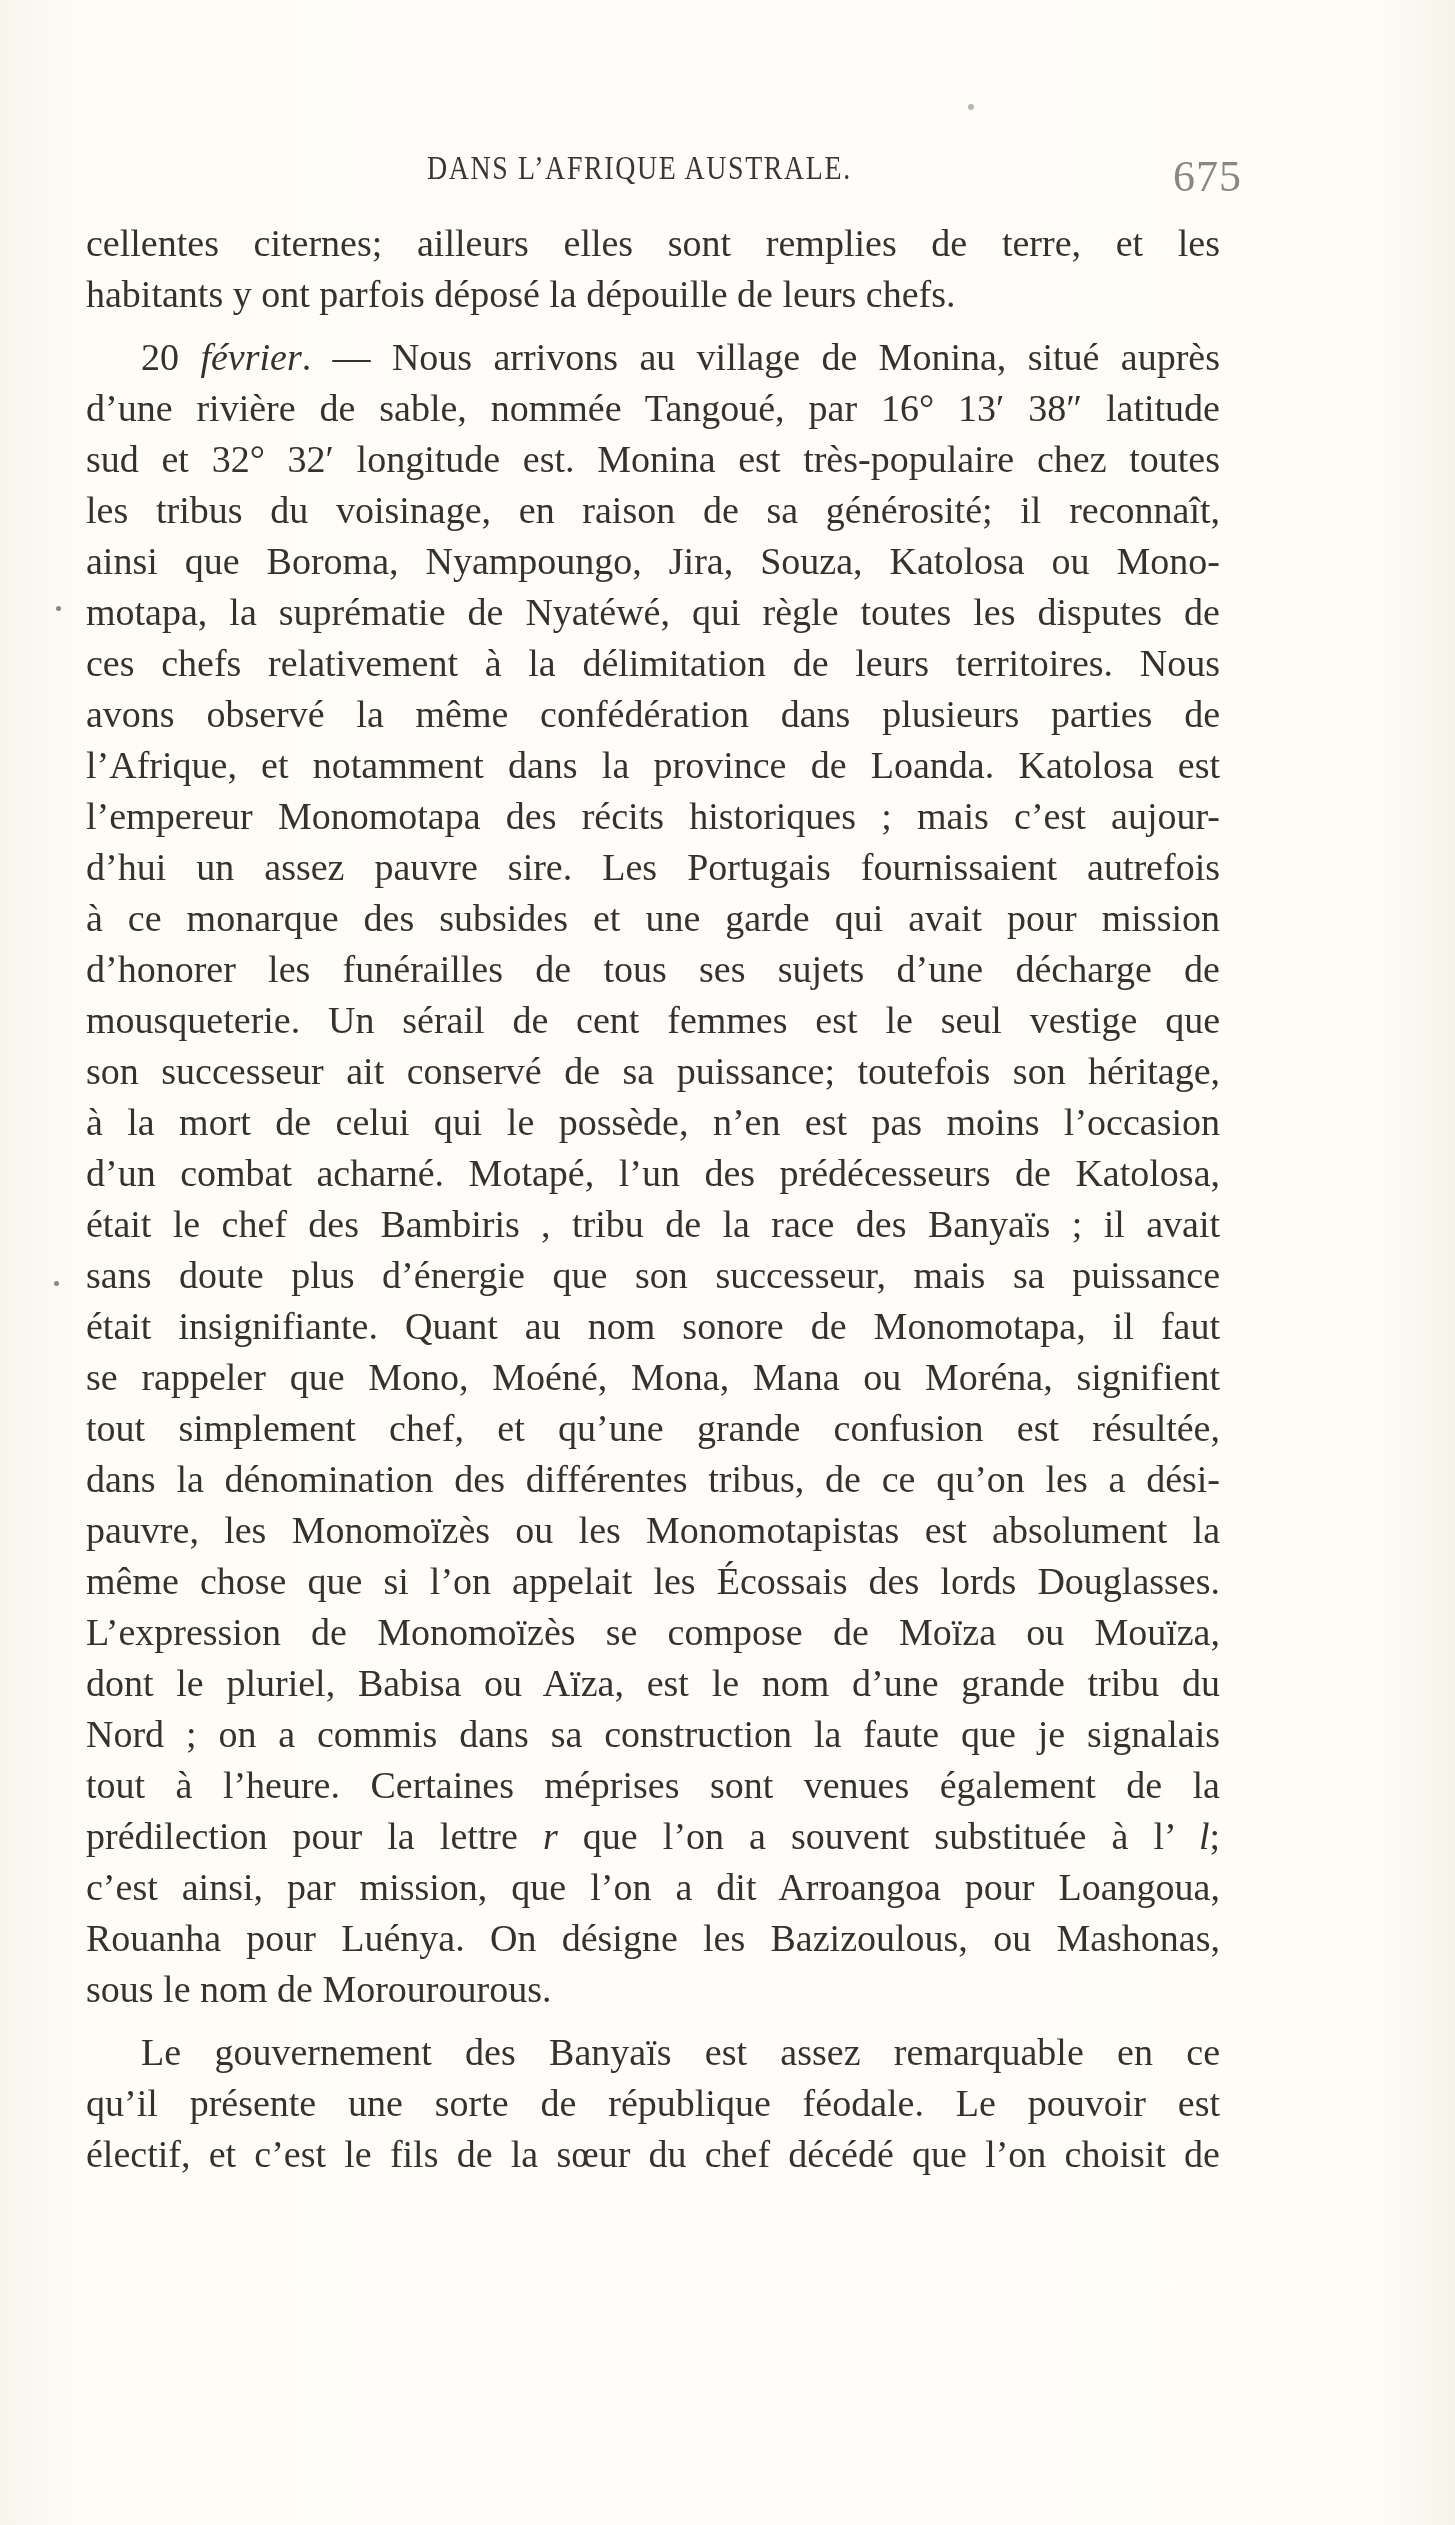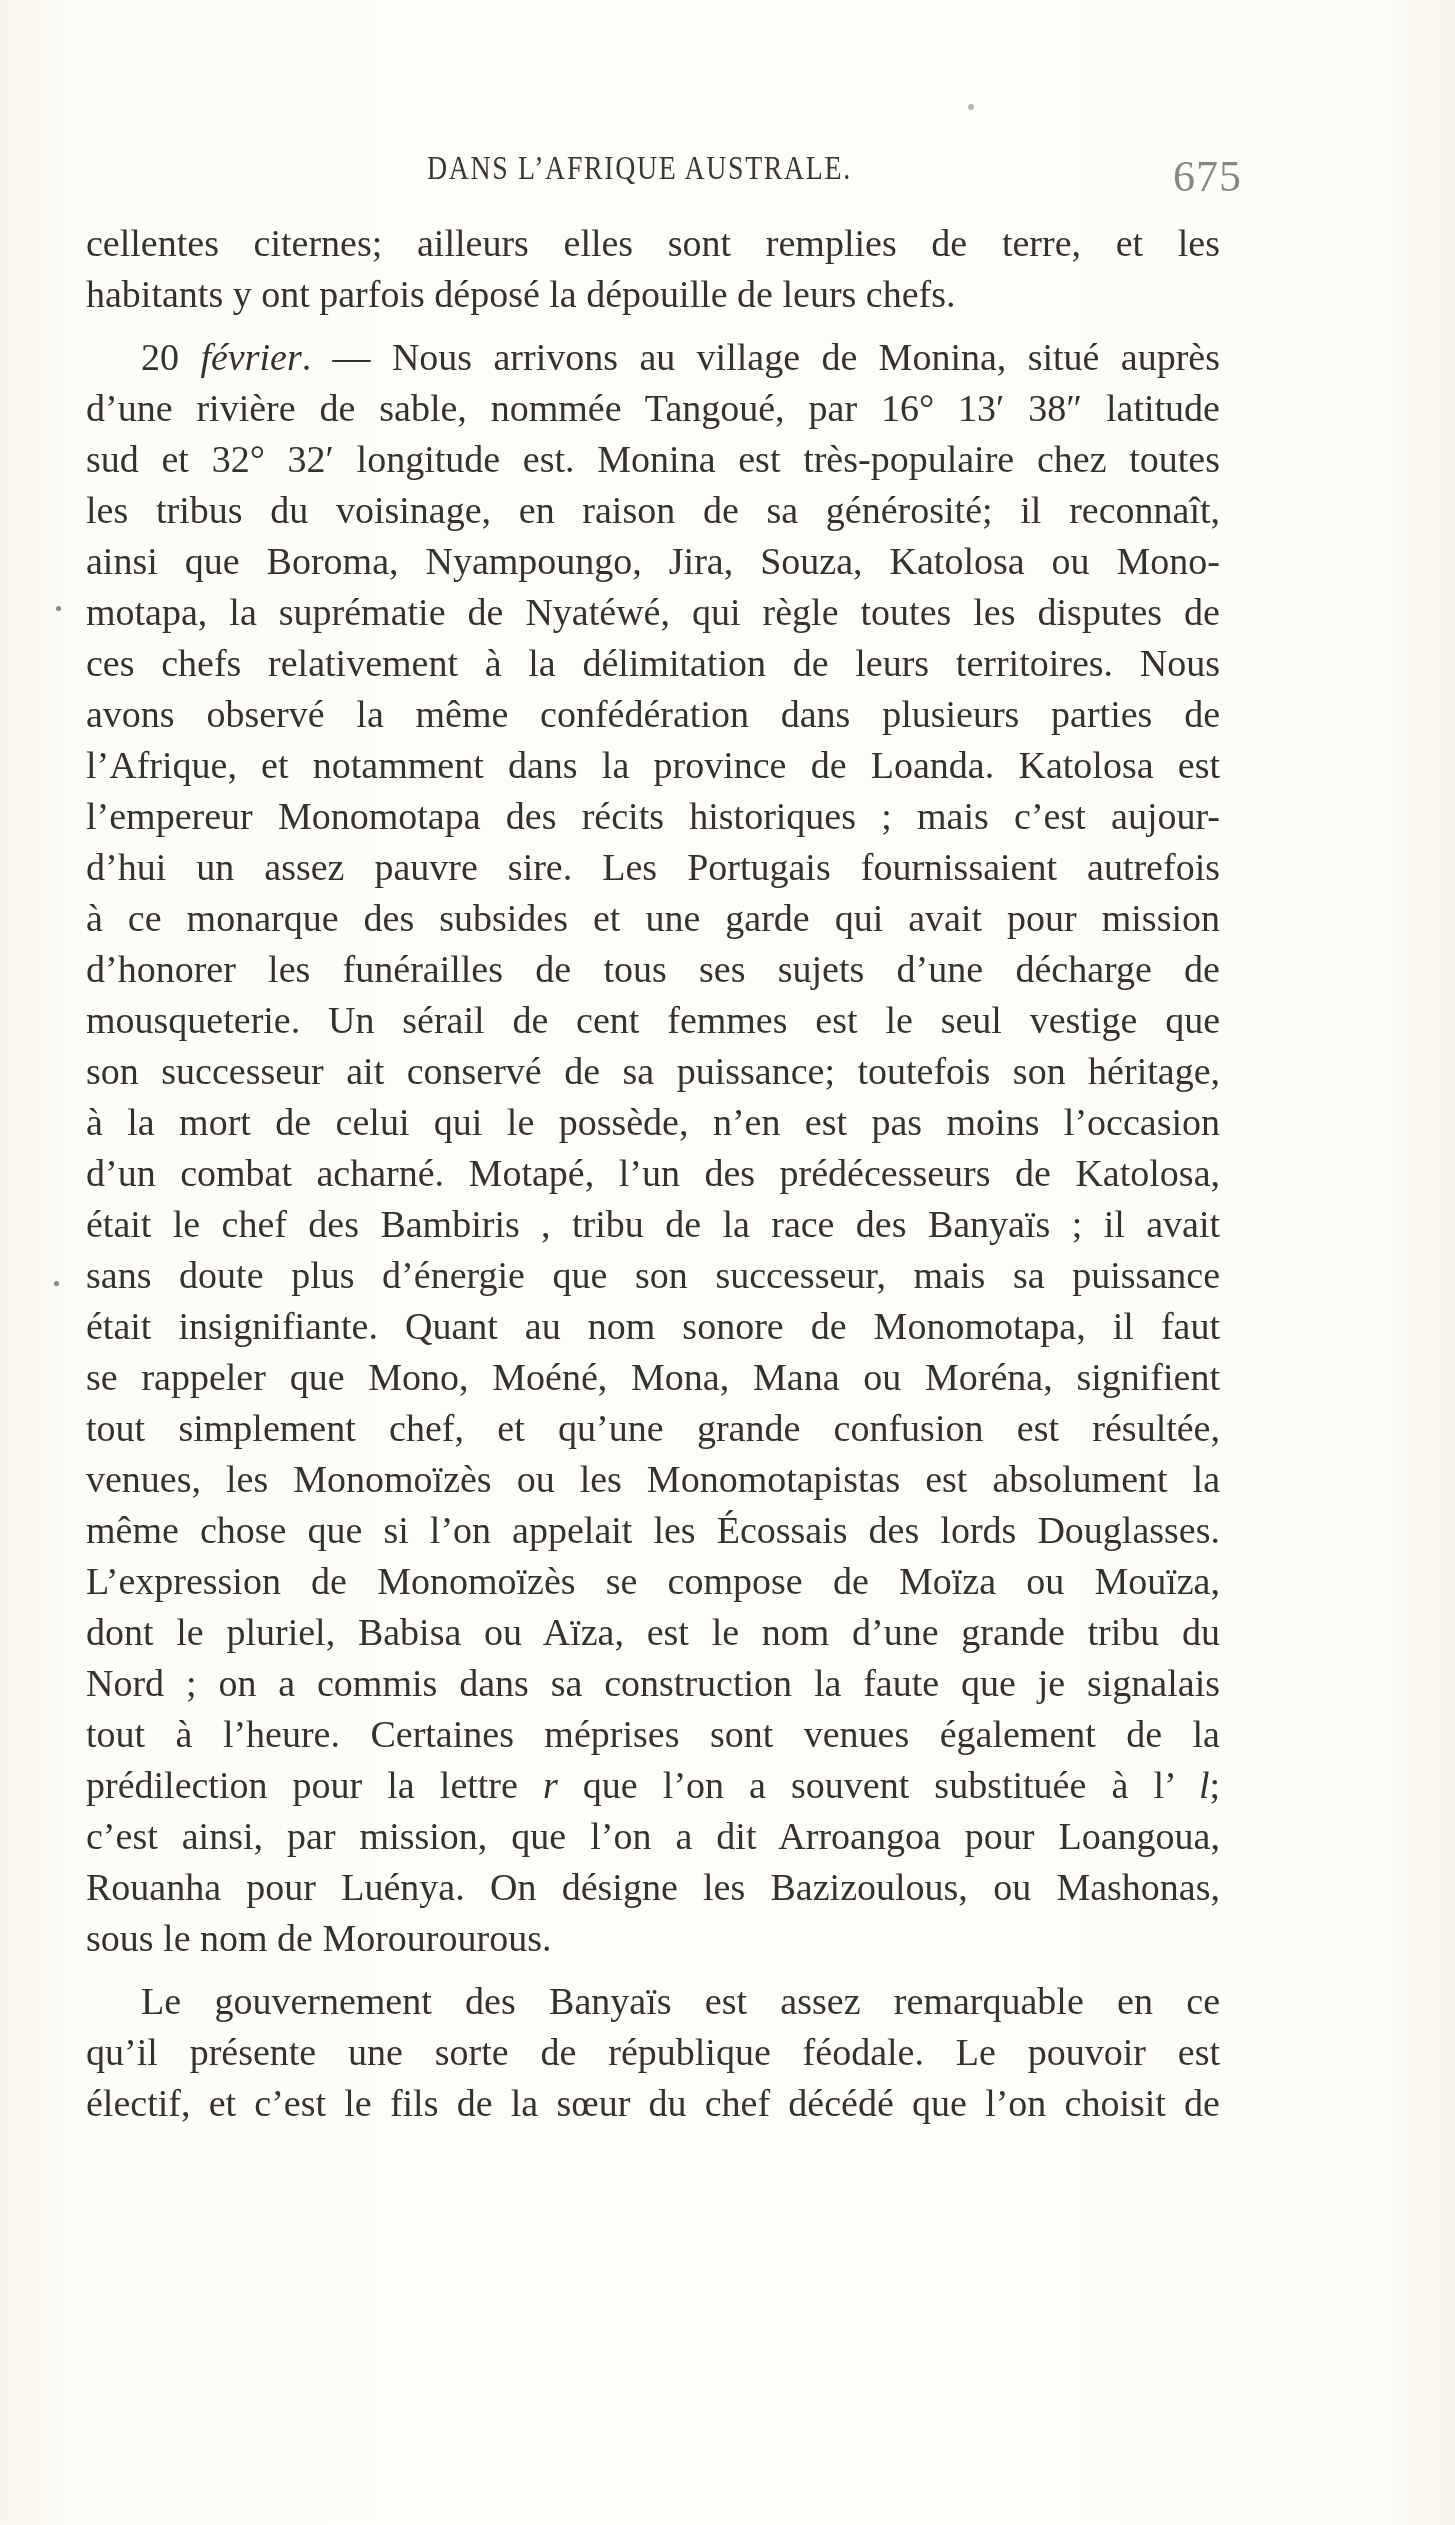--- a/index.html
+++ b/index.html
@@ -122,21 +122,22 @@
       <div class="line"><span>d’honorer les funérailles de tous ses sujets d’une décharge de</span></div>
       <div class="line"><span>mousqueterie. Un sérail de cent femmes est le seul vestige que</span></div>
       <div class="line"><span>son successeur ait conservé de sa puissance; toutefois son héritage,</span></div>
       <div class="line"><span>à la mort de celui qui le possède, n’en est pas moins l’occasion</span></div>
       <div class="line"><span>d’un combat acharné. Motapé, l’un des prédécesseurs de Katolosa,</span></div>
       <div class="line"><span>était le chef des Bambiris , tribu de la race des Banyaïs ; il avait</span></div>
       <div class="line"><span>sans doute plus d’énergie que son successeur, mais sa puissance</span></div>
       <div class="line"><span>était insignifiante. Quant au nom sonore de Monomotapa, il faut</span></div>
       <div class="line"><span>se rappeler que Mono, Moéné, Mona, Mana ou Moréna, signifient</span></div>
       <div class="line"><span>tout simplement chef, et qu’une grande confusion est résultée,</span></div>
-      <div class="line"><span>venues, les Monomoïzès ou les Monomotapistas est absolument la</span></div>
+      <div class="line"><span>dans la dénomination des différentes tribus, de ce qu’on les a dési-</span></div>
+      <div class="line"><span>pauvre, les Monomoïzès ou les Monomotapistas est absolument la</span></div>
       <div class="line"><span>même chose que si l’on appelait les Écossais des lords Douglasses.</span></div>
       <div class="line"><span>L’expression de Monomoïzès se compose de Moïza ou Mouïza,</span></div>
       <div class="line"><span>dont le pluriel, Babisa ou Aïza, est le nom d’une grande tribu du</span></div>
       <div class="line"><span>Nord ; on a commis dans sa construction la faute que je signalais</span></div>
       <div class="line"><span>tout à l’heure. Certaines méprises sont venues également de la</span></div>
       <div class="line"><span>prédilection pour la lettre </span><span class="it">r</span><span> que l’on a souvent substituée à l’ </span><span class="it">l</span><span>;</span></div>
       <div class="line"><span>c’est ainsi, par mission, que l’on a dit Arroangoa pour Loangoua,</span></div>
       <div class="line"><span>Rouanha pour Luénya. On désigne les Bazizoulous, ou Mashonas,</span></div>
       <div class="line last"><span>sous le nom de Morourourous.</span></div>
       <div class="line indent"><span>Le gouvernement des Banyaïs est assez remarquable en ce</span></div>

